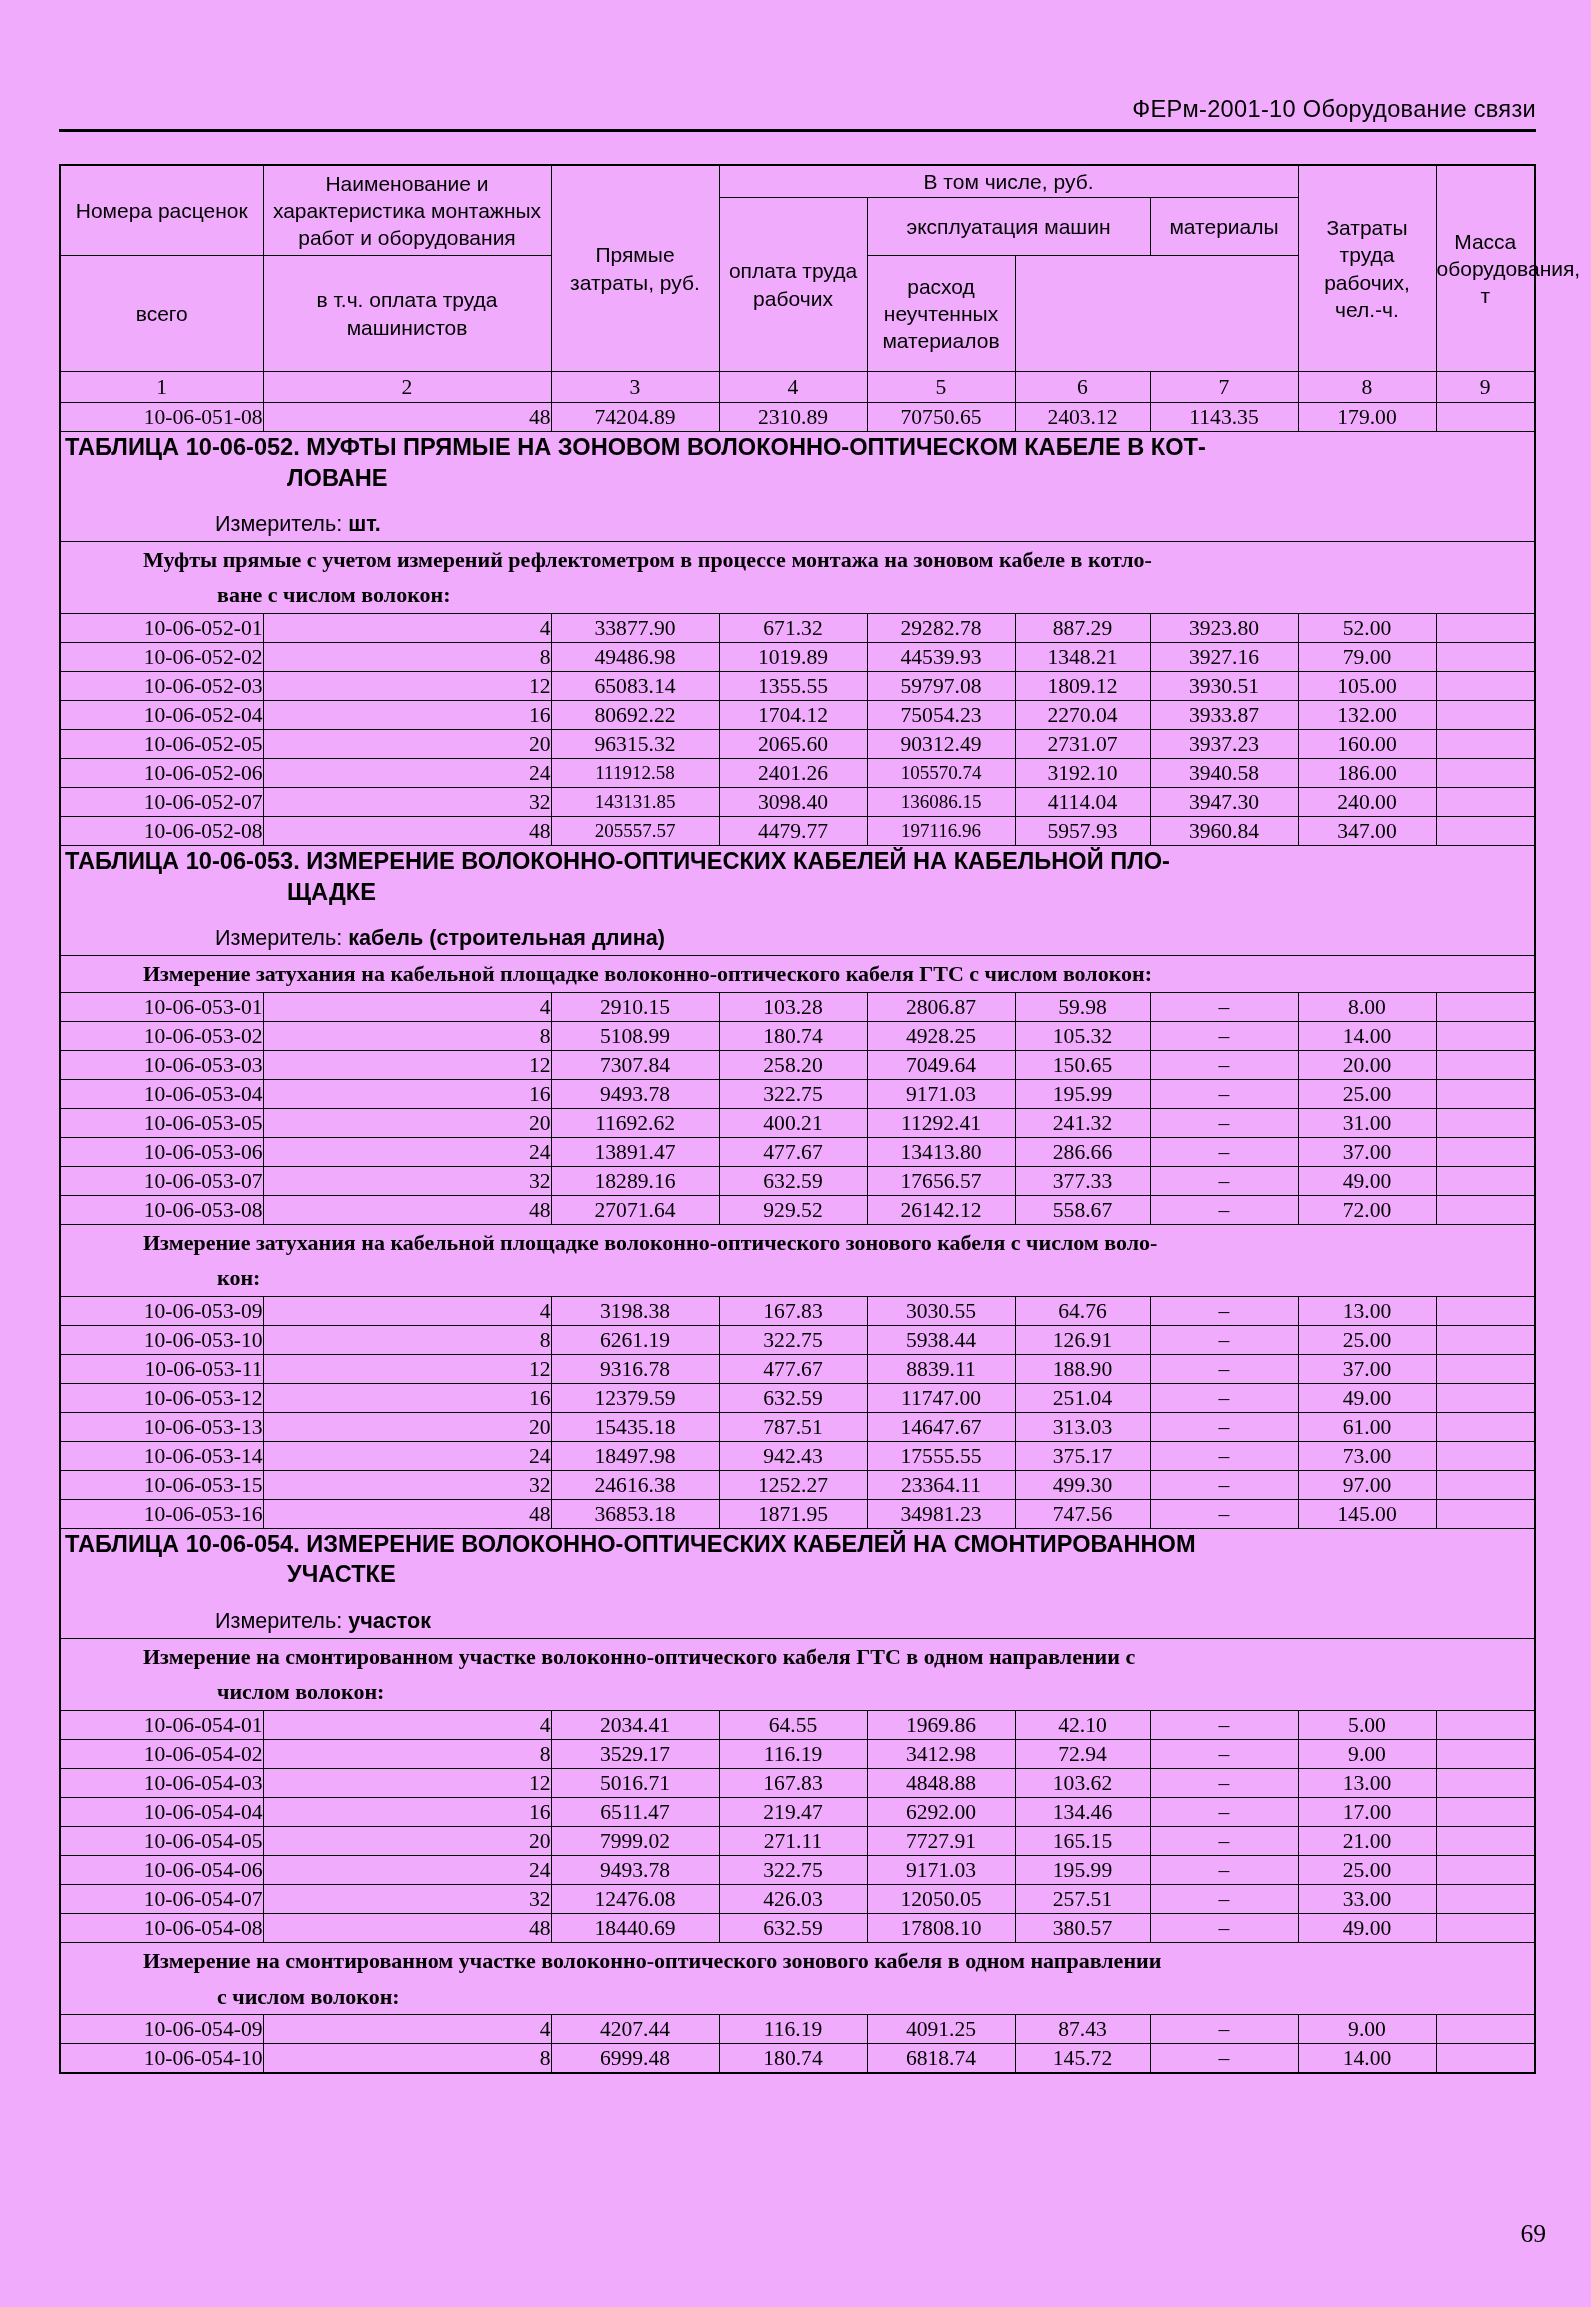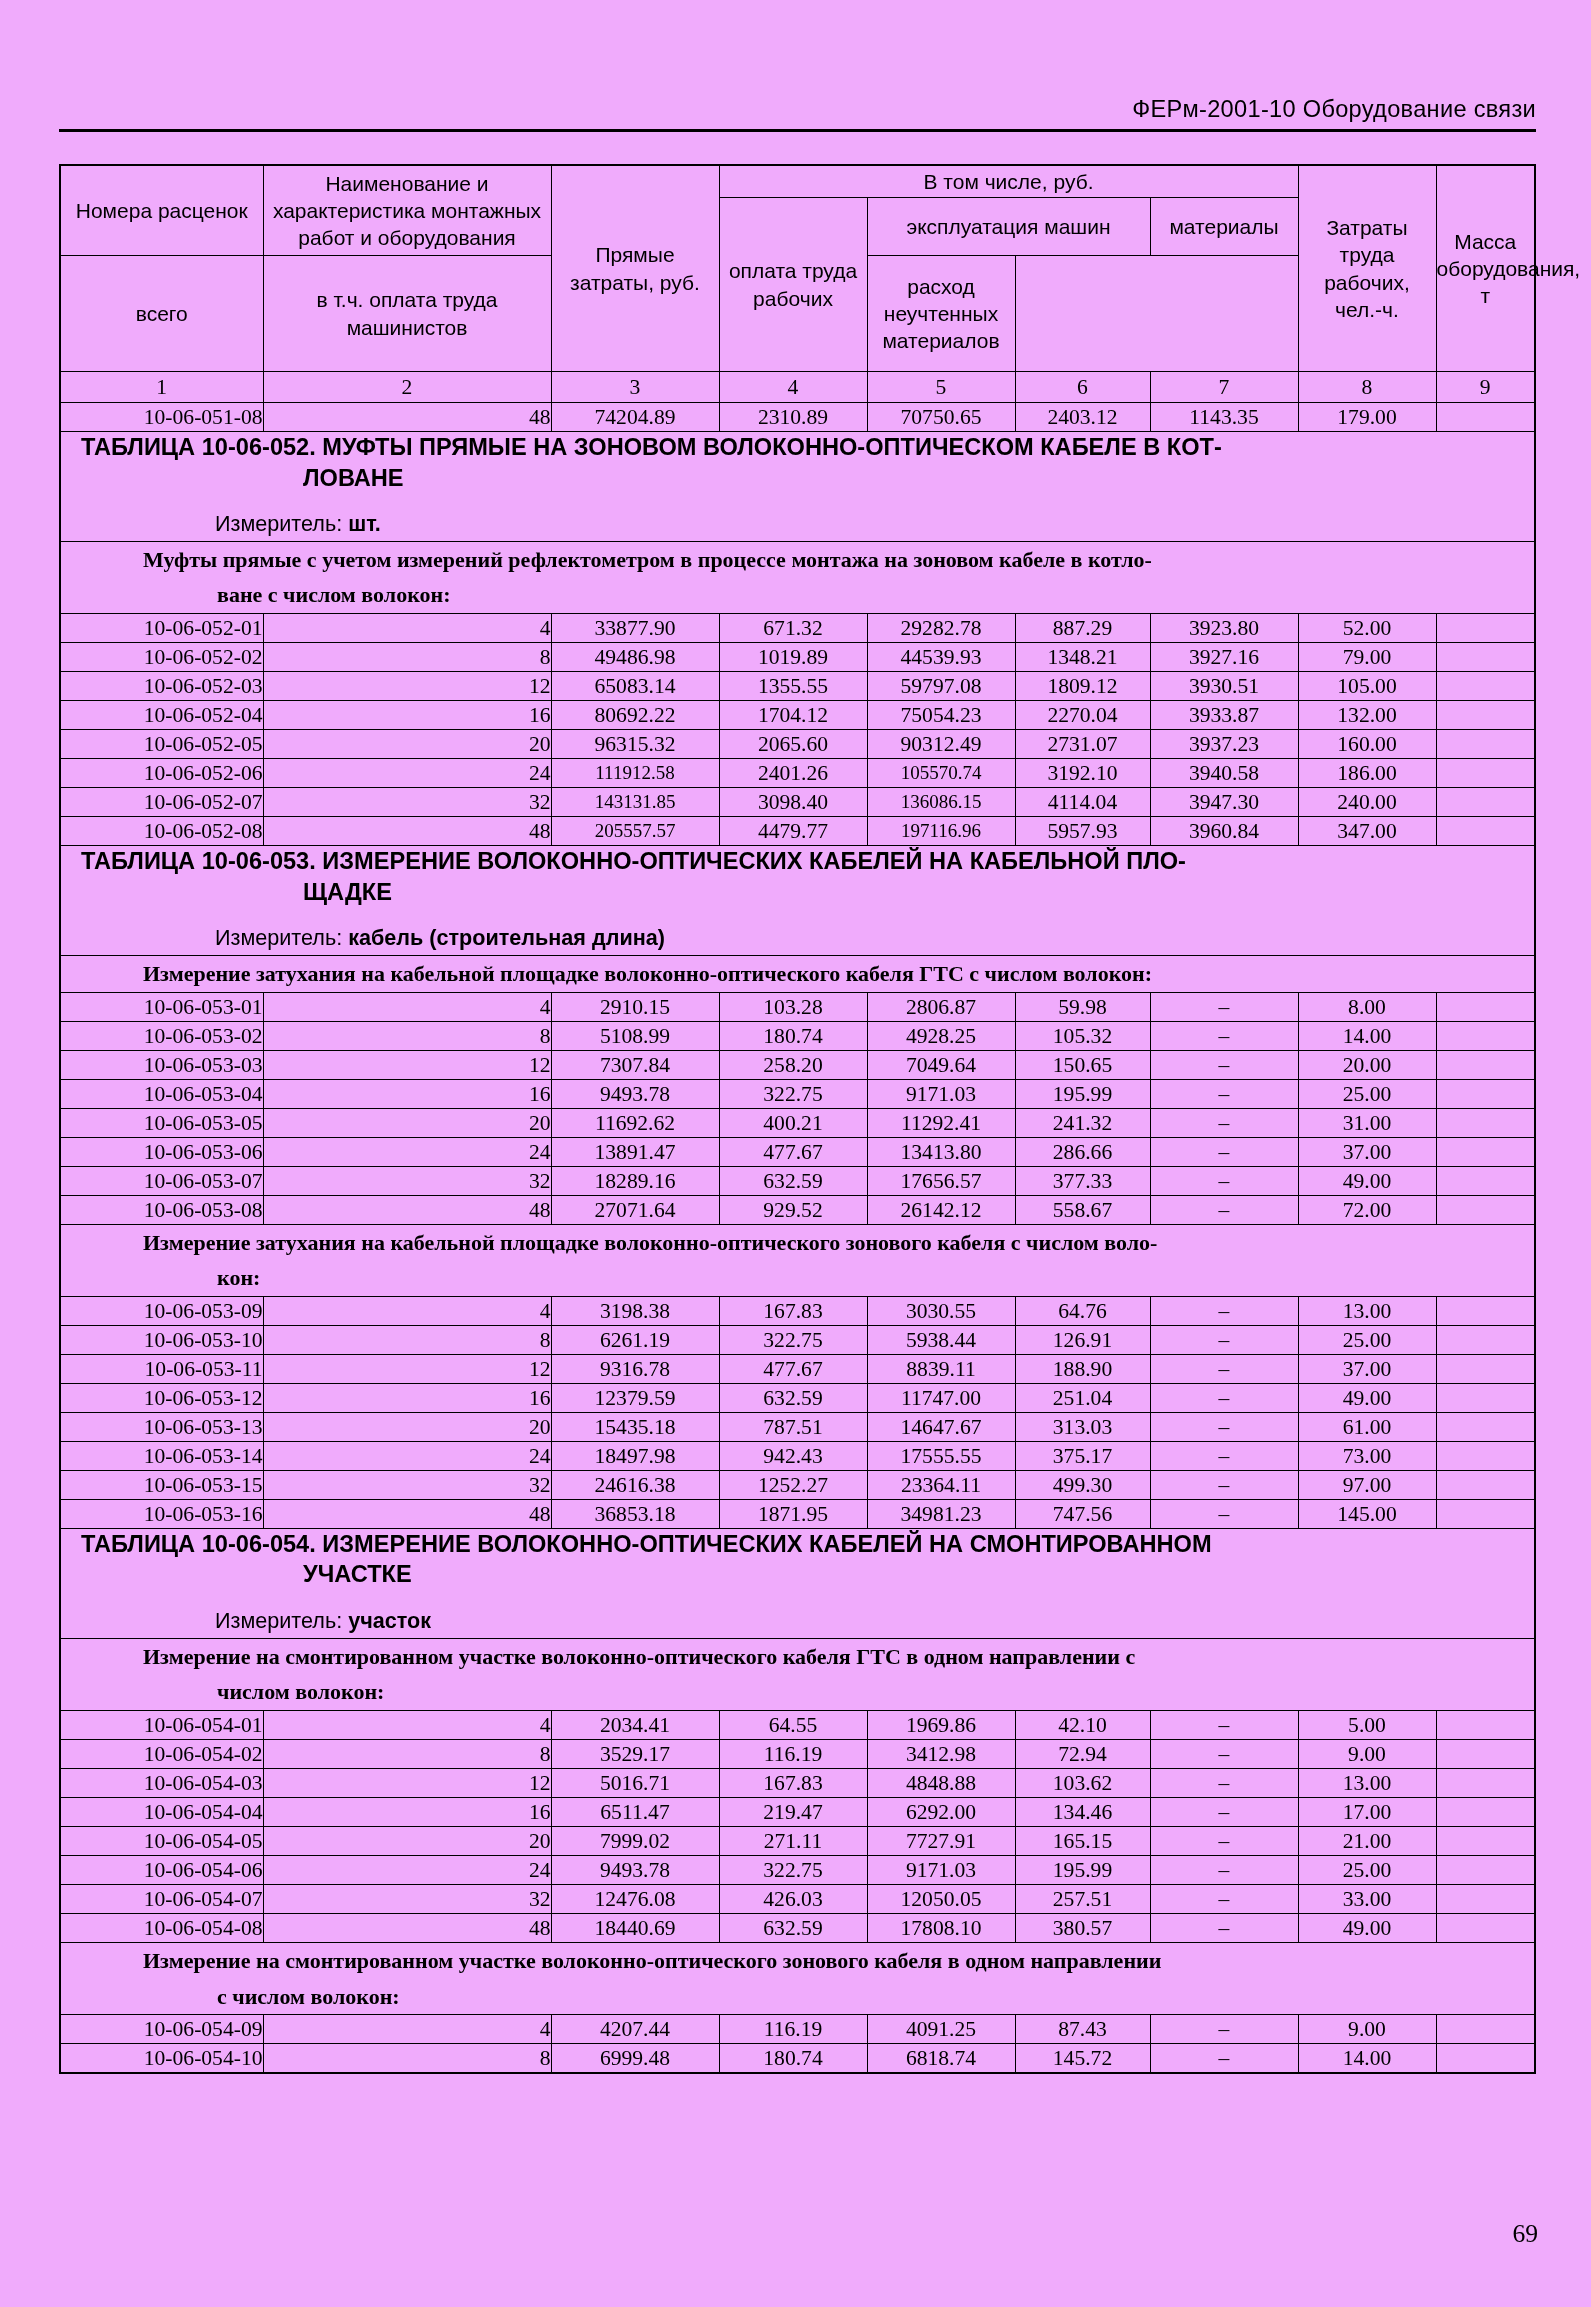--- a/index.html
+++ b/index.html
@@ -116,21 +116,20 @@
     text-align: left;
   }
   .tbl-title {
     font-family: "Liberation Sans", "DejaVu Sans", sans-serif;
     font-weight: bold;
     font-size: 23.6px;
     line-height: 1.30;
     padding-left: 4px;
     padding-right: 26px;
     text-indent: 0;
-    margin-left: 16px;
   }
   .tbl-title .ind {
     display: block;
     padding-left: 222px;
   }
   .measure {
     font-family: "Liberation Sans", "DejaVu Sans", sans-serif;
     font-size: 21.6px;
     padding-left: 154px;
     padding-top: 17.5px;
@@ -151,21 +150,21 @@
     padding-right: 9.4px;
   }
   .sec-desc .cont {
     display: block;
     padding-left: 74px;
   }
 
   
   .pagenum {
     position: absolute;
-    left: 8px;
+    left: 16px;
     top: 2219px;
     width: 1530px;
     text-align: right;
     font-family: "Liberation Serif", "DejaVu Serif", serif;
     font-size: 25.6px;
   }
 </style>
 </head>
 <body>
 

